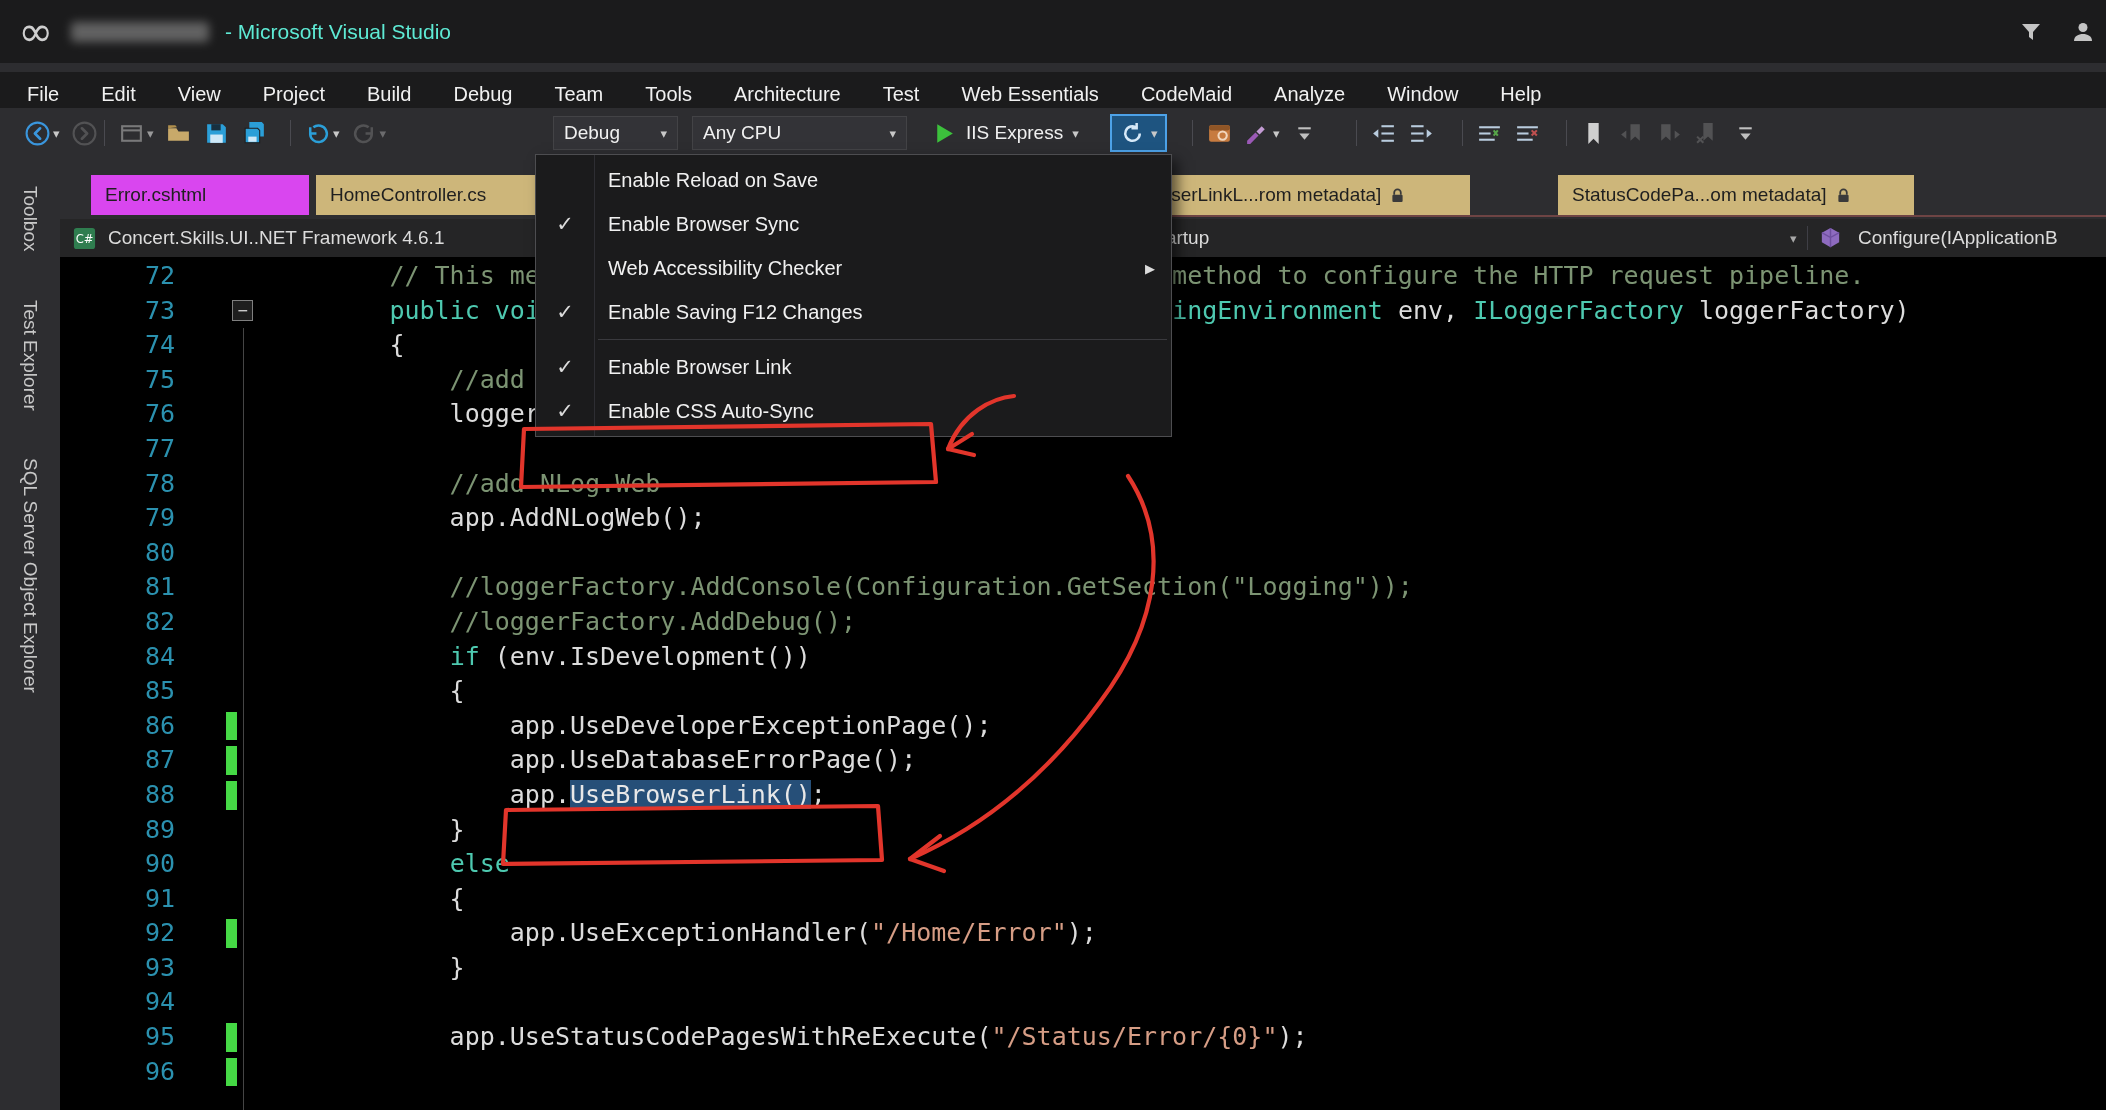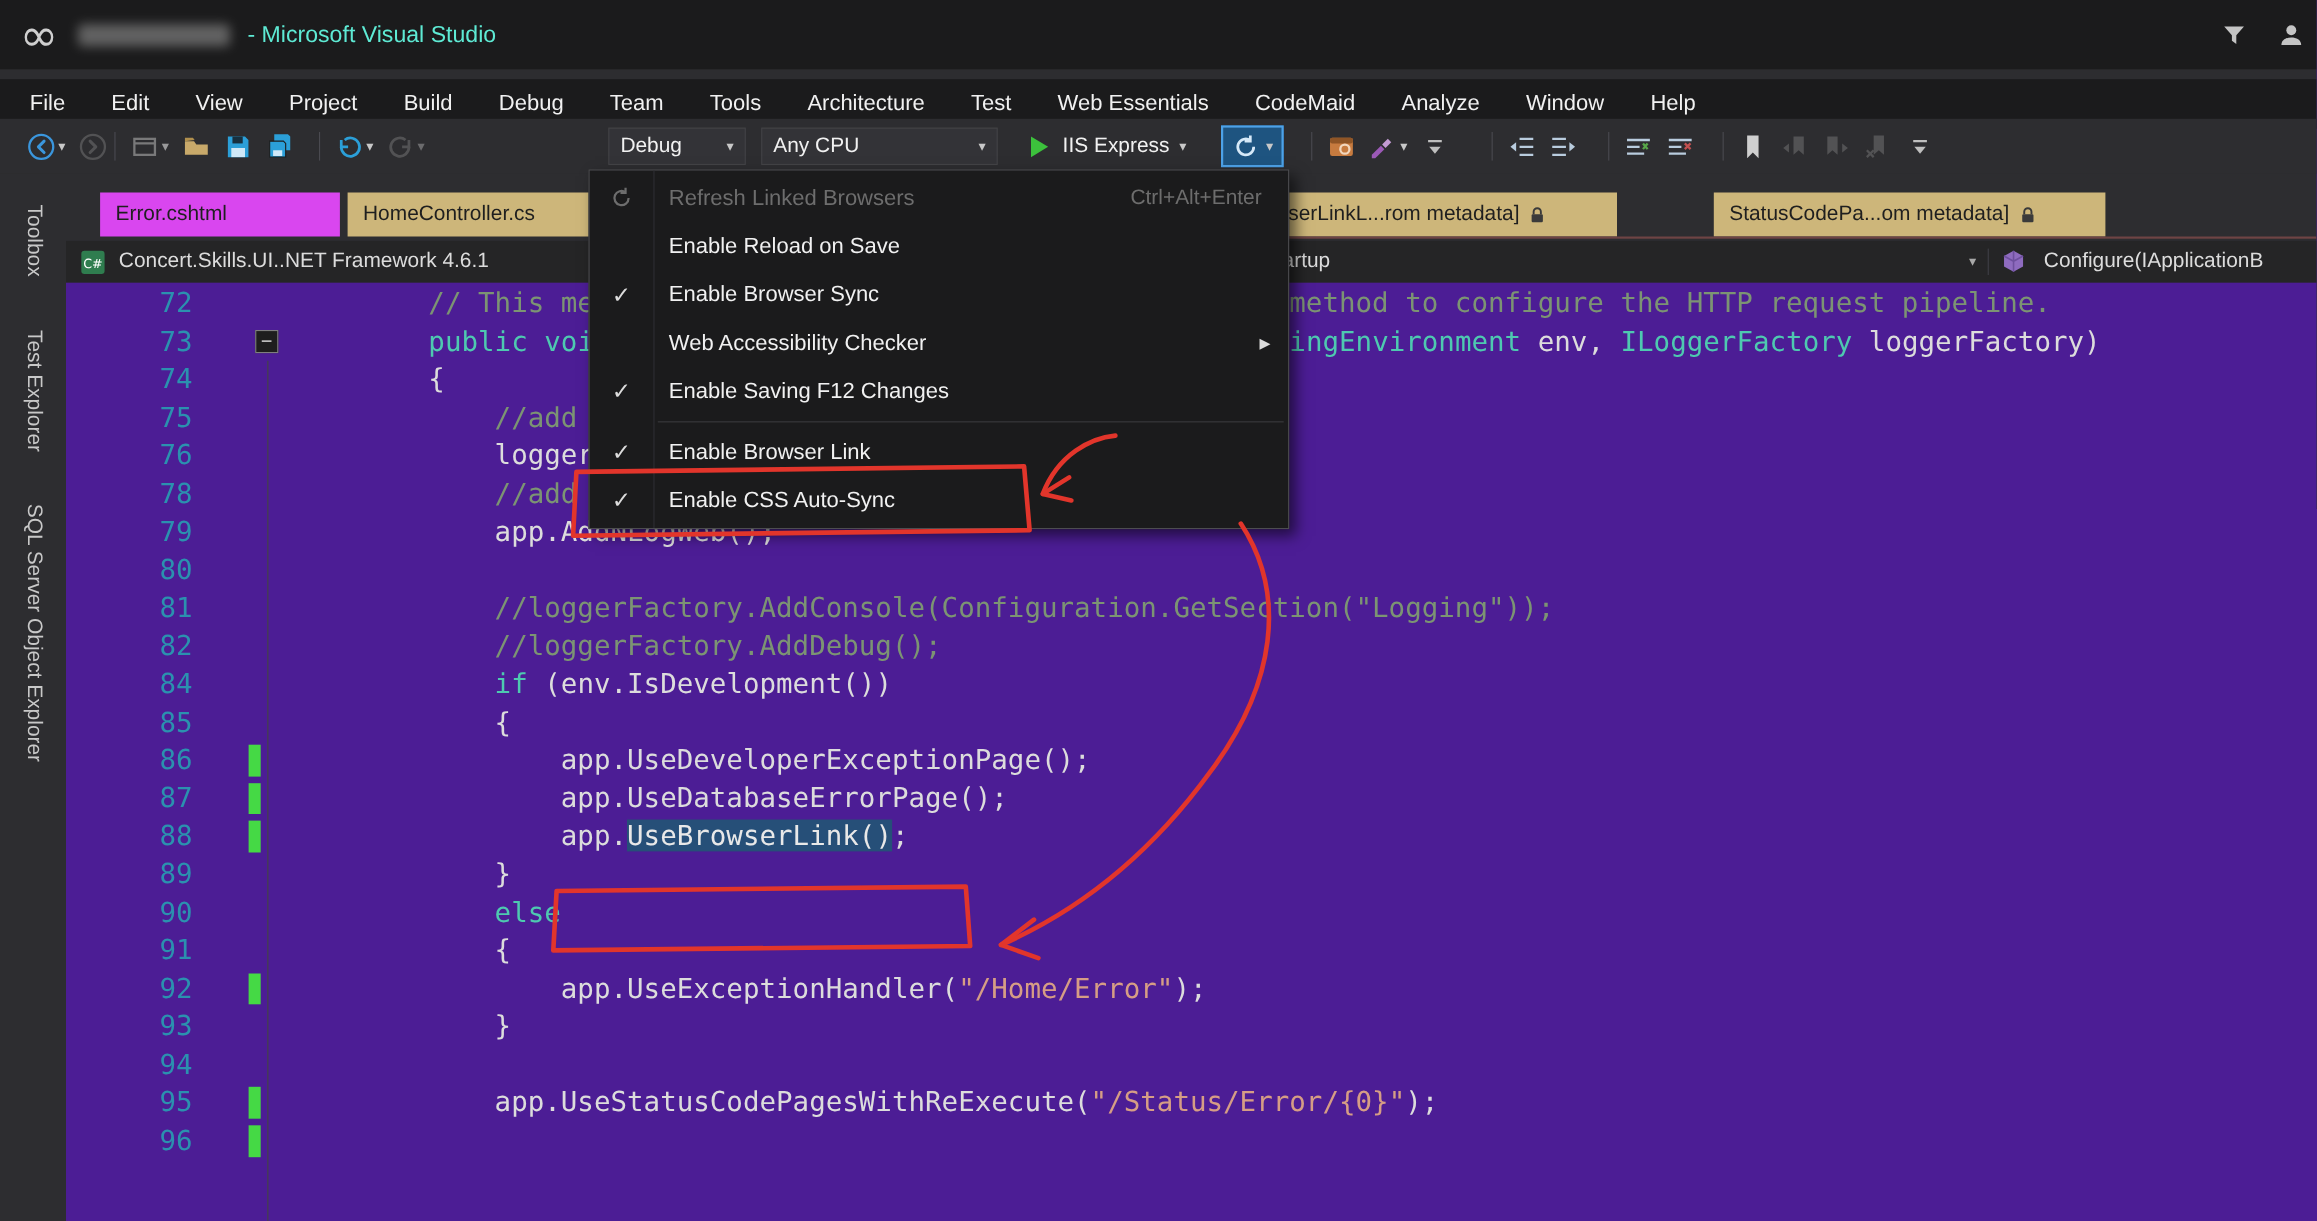--- a/index.html
+++ b/index.html
@@ -59,21 +59,21 @@
   .csico{left:12px;}
   .csico svg,.cubeico svg{width:25px;height:25px;}
   .nav-project{left:48px;white-space:nowrap;cursor:default;}
   .nav-type{left:1088px;white-space:nowrap;cursor:default;}
   .nav-caret{left:1730px;font-size:13px;color:#A8A8A8;font-family:"DejaVu Sans",sans-serif;cursor:default;}
   .nav-div{left:1747px;top:7px;height:24px;width:1px;background:#3F3F46;}
   .cubeico{left:1758px;}
   .nav-member{left:1798px;width:248px;overflow:hidden;white-space:nowrap;cursor:default;}
 
   
-  .editor{position:absolute;top:257px;left:60px;right:0;bottom:0;background:#4c1d95;overflow:hidden;}
+  .editor{position:absolute;top:257px;left:60px;right:0;bottom:0;background:#000000;overflow:hidden;}
   .guide{position:absolute;left:183px;top:71px;bottom:0;width:1px;background:#454545;}
   .code{position:absolute;top:2px;left:0;right:0;font-family:"DejaVu Sans Mono",monospace;font-size:25px;line-height:34.6px;}
   .cl{display:flex;height:34.6px;}
   .ln{width:115px;text-align:right;color:#2B91AF;flex:none;}
   .zone{width:94px;flex:none;position:relative;display:block;}
   .chg{position:absolute;left:51px;top:3px;bottom:3px;width:11px;background:#45D945;font-style:normal;}
   .fold{position:absolute;left:57px;top:6px;width:21px;height:21px;border:1px solid #7F7F7F;color:#C8C8C8;font-size:17px;line-height:19px;text-align:center;background:#1E1E1E;font-style:normal;box-sizing:border-box;}
   .ct{flex:1;color:#DCDCDC;white-space:pre;}
   .seg.p{color:#DCDCDC;}
   .seg.c{color:#7C9473;}
@@ -450,20 +450,25 @@
           <span class="ln">75</span>
           <span class="zone"></span>
           <span class="ct"><span class="seg c">            //add NLog to ASP.NET Core</span></span>
         </div>
         <div class="cl">
           <span class="ln">76</span>
           <span class="zone"></span>
           <span class="ct"><span class="seg p">            loggerFactory.AddNLog();</span></span>
         </div>
         <div class="cl">
+          <span class="ln">77</span>
+          <span class="zone"></span>
+          <span class="ct"></span>
+        </div>
+        <div class="cl">
           <span class="ln">78</span>
           <span class="zone"></span>
           <span class="ct"><span class="seg c">            //add NLog.Web</span></span>
         </div>
         <div class="cl">
           <span class="ln">79</span>
           <span class="zone"></span>
           <span class="ct"><span class="seg p">            app.AddNLogWeb();</span></span>
         </div>
         <div class="cl">
@@ -555,30 +560,20 @@
           <span class="ln">96</span>
           <span class="zone">
             <i class="chg"></i>
           </span>
           <span class="ct"></span>
         </div>
       </div>
   </div>
 
   <div class="ctxmenu" id="ctxmenu">
-      <div class="cm-item disabled">
-        <span class="cm-ico">
-          <svg viewBox="0 0 26 26">
-            <path d="M20 13a7 7 0 1 1-3-5.7" fill="none" stroke="#6D6D6D" stroke-width="2.2"></path>
-            <path d="M17 3v5h-5" fill="none" stroke="#6D6D6D" stroke-width="2.2"></path>
-          </svg>
-        </span>
-        <span class="cm-label">Refresh Linked Browsers</span>
-        <span class="cm-shortcut">Ctrl+Alt+Enter</span>
-      </div>
       <div class="cm-item">
         <span class="cm-ico"></span>
         <span class="cm-label">Enable Reload on Save</span>
       </div>
       <div class="cm-item">
         <span class="cm-ico">✓</span>
         <span class="cm-label">Enable Browser Sync</span>
       </div>
       <div class="cm-item">
         <span class="cm-ico"></span>

